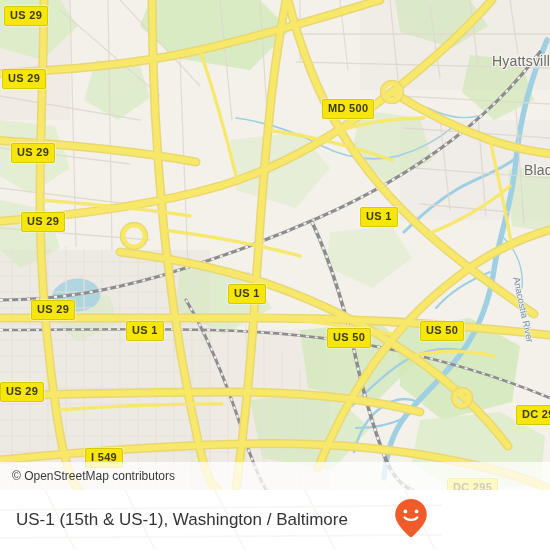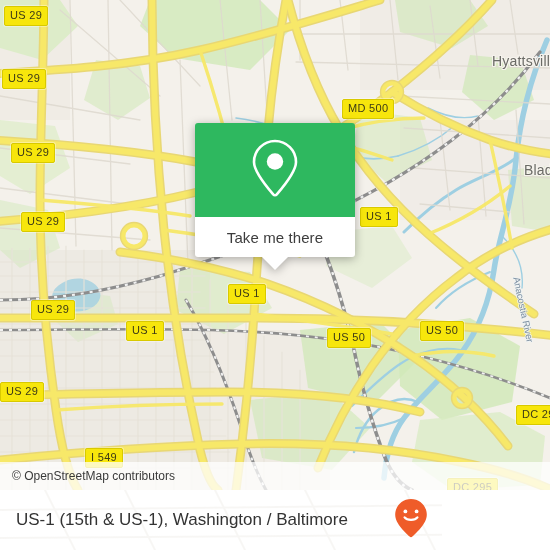--- a/index.html
+++ b/index.html
@@ -62,21 +62,21 @@
 
   
   .shield {
     position: absolute;
     background: #f7e60c;
     border: 1.4px solid #d8c900;
     border-radius: 2px;
     color: #3c3a17;
     font-family: "Liberation Sans", sans-serif;
     font-size: 11px;
-    font-weight: normal;
+    font-weight: bold;
     line-height: 1;
     padding: 3px 5px 4px 5px;
     white-space: nowrap;
     letter-spacing: .3px;
     box-shadow: 0 0 0 1px rgba(255,255,255,.35);
   }
 
   
   #attribution {
     position: absolute;
@@ -391,46 +391,32 @@
 
     <div class="shield" style="left:4px;  top:6px;">US 29</div>
     <div class="shield" style="left:2px;  top:69px;">US 29</div>
     <div class="shield" style="left:11px; top:143px;">US 29</div>
     <div class="shield" style="left:21px; top:212px;">US 29</div>
     <div class="shield" style="left:31px; top:300px;">US 29</div>
     <div class="shield" style="left:0px;  top:382px;">US 29</div>
     <div class="shield" style="left:126px; top:321px;">US 1</div>
     <div class="shield" style="left:228px; top:284px;">US 1</div>
     <div class="shield" style="left:360px; top:207px;">US 1</div>
-    <div class="shield" style="left:322px; top:99px;margin-left:20px;">MD 500</div>
+    <div class="shield" style="left:322px; top:99px;">MD 500</div>
     <div class="shield" style="left:327px; top:328px;">US 50</div>
     <div class="shield" style="left:420px; top:321px;">US 50</div>
     <div class="shield" style="left:85px;  top:448px;">I 549</div>
     <div class="shield" style="left:516px; top:405px;">DC 295</div>
     <div class="shield" style="left:447px; top:478px;">DC 295</div>
 
     <div id="attribution">
       <span class="attr-text">© OpenStreetMap contributors</span>
     </div>
   </div>
 
-  <div id="callout">
-    <div class="card-top">
-      <span>
-        <svg width="54" height="62" viewBox="0 0 54 62" fill="none" aria-hidden="true">
-          <path d="M27 4 C15.4 4, 6 13.4, 6 25 C6 34.5, 18 49, 25.2 57.4 C26.2 58.5, 27.8 58.5, 28.8 57.4 C36 49, 48 34.5, 48 25 C48 13.4, 38.6 4, 27 4 Z" stroke="#ffffff" stroke-width="2.6" fill="none" stroke-linejoin="round"></path>
-          <circle cx="27" cy="24.5" r="8.2" fill="#ffffff"></circle>
-        </svg>
-      </span>
-    </div>
-    <div class="card-bottom">
-      <span class="cta-label">Take me there</span>
-    </div>
-    <div class="tail"></div>
-  </div>
 
   <div id="footer">
     <svg class="footer-bg" width="550" height="60" viewBox="0 0 550 60">
       <g stroke="#e9e6e0" stroke-width="2" fill="none">
         <path d="M40 -10 L80 70"></path>
         <path d="M120 -10 L160 70"></path>
         <path d="M210 -10 L250 70"></path>
         <path d="M300 -10 L340 70"></path>
         <path d="M400 -10 L440 70"></path>
         <path d="M490 -10 L530 70"></path>

